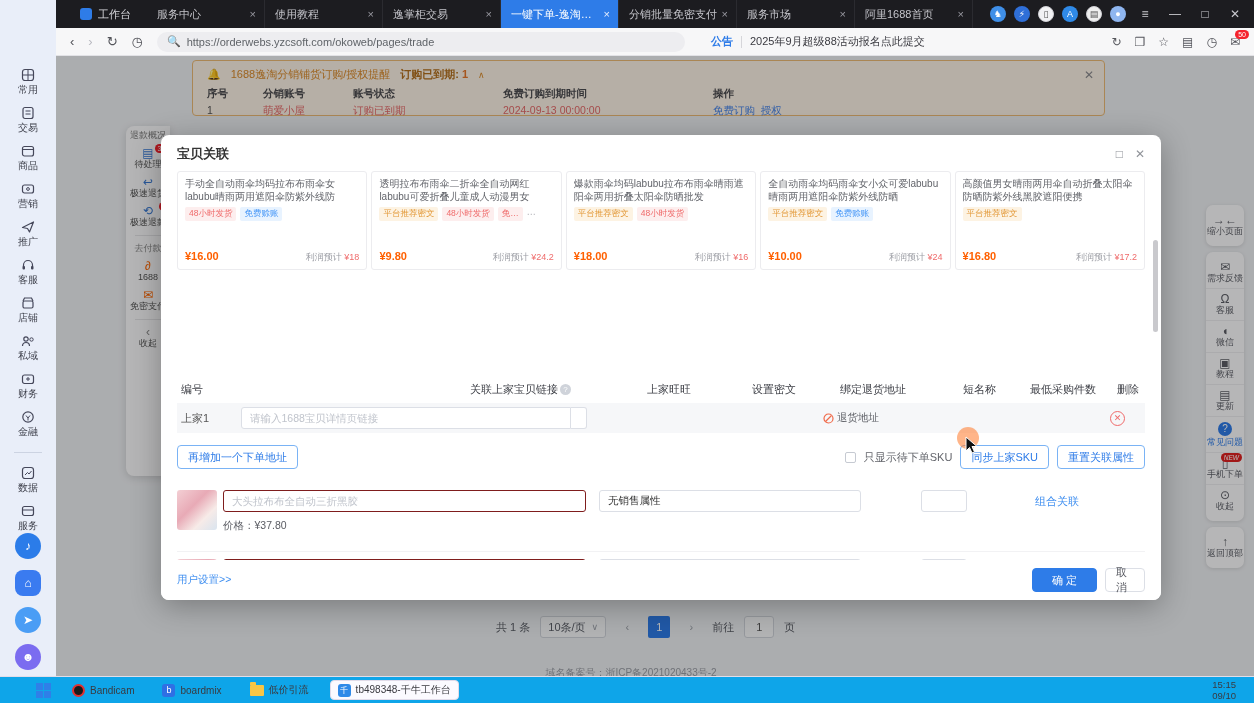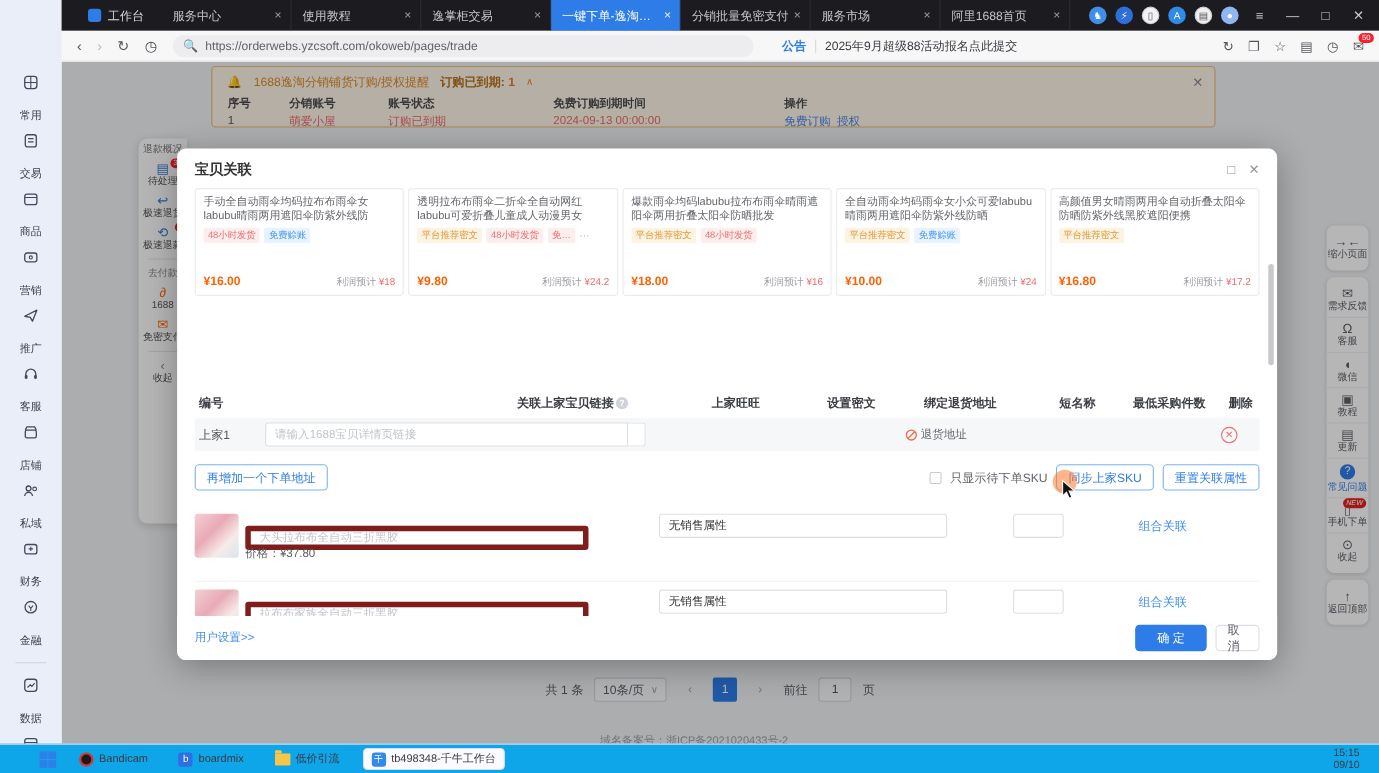--- a/index.html
+++ b/index.html
@@ -32,21 +32,21 @@
   .annc-badge { color:#2e7ce8; font-size:11px; font-weight:bold; }
   .annc-sep { width:1px; height:12px; background:#d6d6da; }
   .annc-text { color:#3a3a40; font-size:11px; }
   .url-right { margin-left:auto; display:flex; align-items:center; gap:13px; padding-right:14px; }
   .url-right .ric { color:#55565c; font-size:12px; position:relative; }
   .badge50 { position:absolute; top:-5px; right:-9px; background:#f5222d; color:#fff; font-size:7px; border-radius:7px; padding:0 3px; line-height:9px; }
 
   
   .left-sidebar { position:absolute; left:0; top:0; width:56px; height:676px; background:#e9eef9; z-index:25; display:flex; flex-direction:column; align-items:center; }
   .sb-list { margin-top:68px; display:flex; flex-direction:column; gap:9px; align-items:center; }
-  .sb-item { display:flex; flex-direction:column; align-items:center; gap:16px; color:#3d3f4a; font-size:10px; }
+  .sb-item { display:flex; flex-direction:column; align-items:center; gap:1px; color:#3d3f4a; font-size:10px; }
   .sb-item svg { display:block; }
   .sb-div { width:28px; height:1px; background:#ccd3e2; margin:4px 0; }
   .sb-apps { margin-top:auto; margin-bottom:8px; display:flex; flex-direction:column; gap:11px; align-items:center; }
   .capp { width:26px; height:26px; border-radius:50%; display:flex; align-items:center; justify-content:center; color:#fff; font-size:12px; }
   .capp.sq { border-radius:8px; }
   .sb-burger { color:#5a5c66; font-size:13px; margin-bottom:6px; }
 
   
   .page { position:absolute; left:56px; top:56px; width:1198px; height:620px; background:#eef0f3; z-index:1; }
 
@@ -109,21 +109,21 @@
   .pill.blue { background:#e8f3ff; color:#4596f7; }
   .pill.orange { background:#fdf3e3; color:#e39a3a; }
   .more-dots { color:#b4b4ba; font-size:9px; }
   .c-price { margin-top:5px; display:flex; align-items:baseline; }
   .c-price .val { color:#ff6000; font-size:11px; font-weight:bold;margin-top:24px; }
   .c-profit { margin-left:auto; font-size:9px; color:#9a9ca3; }
   .c-profit .pv { color:#ef6b6b; }
 
   .m-scrollbar { position:absolute; right:3px; top:105px; width:5px; height:92px; background:#c9c9cd; border-radius:3px; }
 
-  .m-table-hd { margin-top:86px; display:grid; grid-template-columns:60px 330px 120px 105px 110px 90px 100px 43px; font-size:11px; font-weight:bold; color:#3c3e45; padding:4px 0 6px 4px; }
+  .m-table-hd { margin-top:108px; display:grid; grid-template-columns:60px 330px 120px 105px 110px 90px 100px 43px; font-size:11px; font-weight:normal; color:#3c3e45; padding:4px 0 6px 4px; }
   .m-table-hd .c { text-align:right; }
   .info-q { display:inline-flex; width:11px; height:11px; border-radius:50%; background:#cfd3da; color:#fff; font-size:8px; align-items:center; justify-content:center; vertical-align:1px; margin-left:2px; }
   .m-table-row { display:grid; grid-template-columns:60px 346px 104px 105px 110px 90px 100px 43px; align-items:center; background:#f6f7f9; height:30px; font-size:11px; color:#555; padding-left:4px; }
   .link-wrap { display:flex; }
   .link-input { flex:1; height:22px; border:1px solid #dcdfe6; border-radius:3px 0 0 3px; background:#fff; padding:0 8px; font-size:10.5px; color:#333; }
   .link-input::placeholder { color:#c0c4cc; }
   .link-addon { width:16px; height:22px; border:1px solid #dcdfe6; border-left:none; border-radius:0 3px 3px 0; background:#fff; }
   .raddr { display:flex; align-items:center; gap:3px; justify-content:center; color:#63656b; font-size:10.5px; }
   .del-x { width:15px; height:15px; border:1px solid #f06a6a; color:#f06a6a; border-radius:50%; font-size:9px; display:flex; align-items:center; justify-content:center; margin:0 auto; }
 
@@ -131,21 +131,21 @@
   .btn { height:24px; border-radius:4px; font-size:11px; display:inline-flex; align-items:center; justify-content:center; padding:0 10px; background:#fff; }
   .btn.blue-line { border:1px solid #7ab3f5; color:#2e7ce8; }
   .m-btnrow .right { margin-left:auto; display:flex; align-items:center; gap:8px; }
   .chk { width:11px; height:11px; border:1px solid #c6cad2; border-radius:2px; background:#fff; }
   .chk-label { font-size:11px; color:#63656b; position:relative; }
   .btn.sync, .btn.reset { border:1px solid #7ab3f5; color:#2e7ce8; }
 
   .sku-row { position:relative; margin-top:14px; height:54px; border-top:1px solid #f2f2f4; padding-top:7px; }
   .sku-row.first { border-top:none; }
   .thumb { position:absolute; left:0; top:7px; width:40px; height:40px; border-radius:3px; background:linear-gradient(135deg,#f3cfd4 0%,#e8aab6 40%,#f7ebe8 70%,#d9e4ef 100%); }
-  .sku-name { position:absolute; left:46px; top:18px; width:312px; height:22px; border:5px solid #7f1d1d; border-radius:3px; padding:0 8px; font-size:10.5px; color:#333; background:#fff; }
+  .sku-name { position:absolute; left:46px; top:7px; width:363px; height:22px; border:1px solid #7f1d1d; border-radius:3px; padding:0 8px; font-size:10.5px; color:#333; background:#fff; }
   .sku-name::placeholder { color:#c0c4cc; }
   .sku-price { position:absolute; left:46px; top:36px; font-size:10.5px; color:#5a5c63; }
   .sku-attr { position:absolute; left:422px; top:7px; width:262px; height:22px; border:1px solid #dcdfe6; border-radius:3px; padding:0 8px; font-size:10.5px; color:#333; background:#fff; }
   .sku-min { position:absolute; left:744px; top:7px; width:46px; height:22px; border:1px solid #dcdfe6; border-radius:3px; background:#fff; }
   .sku-link { position:absolute; left:858px; top:11px; font-size:11px; color:#3e8ef0; }
   .sku-row.cut { height:34px; overflow:hidden; }
 
   .m-foot { position:absolute; left:0; bottom:0; width:1000px; height:40px; background:#fff; border-radius:0 0 8px 8px; display:flex; align-items:center; padding:0 16px; }
   .usr-link { color:#3e8ef0; font-size:10.5px; }
   .m-foot .fr { margin-left:auto; display:flex; gap:8px; }

